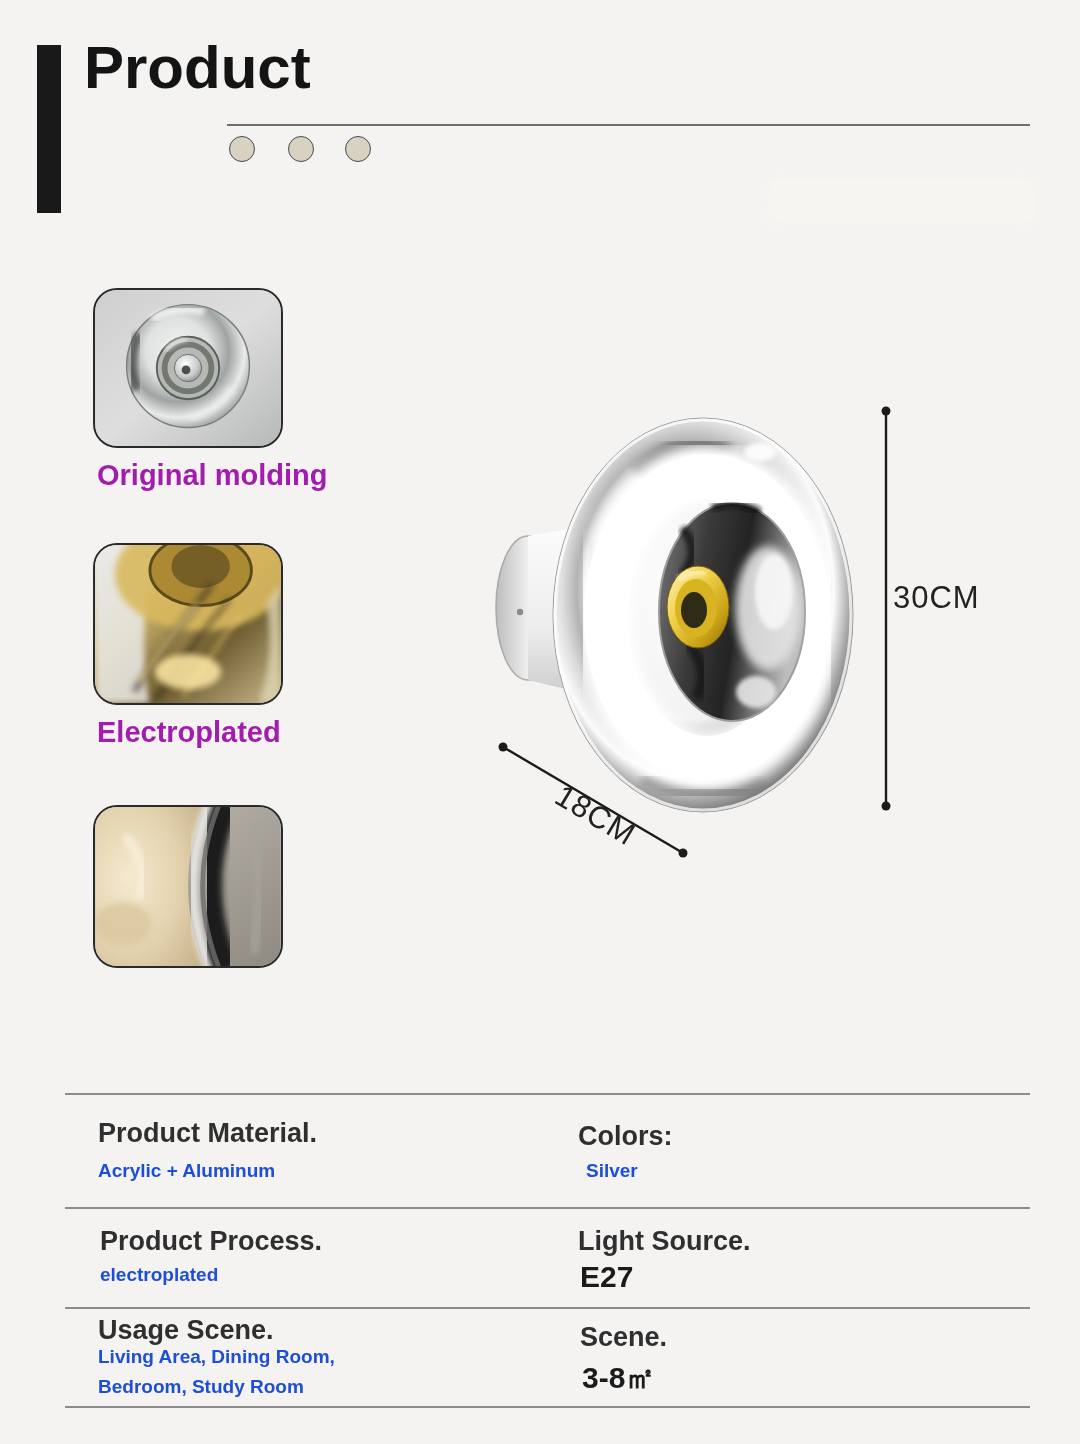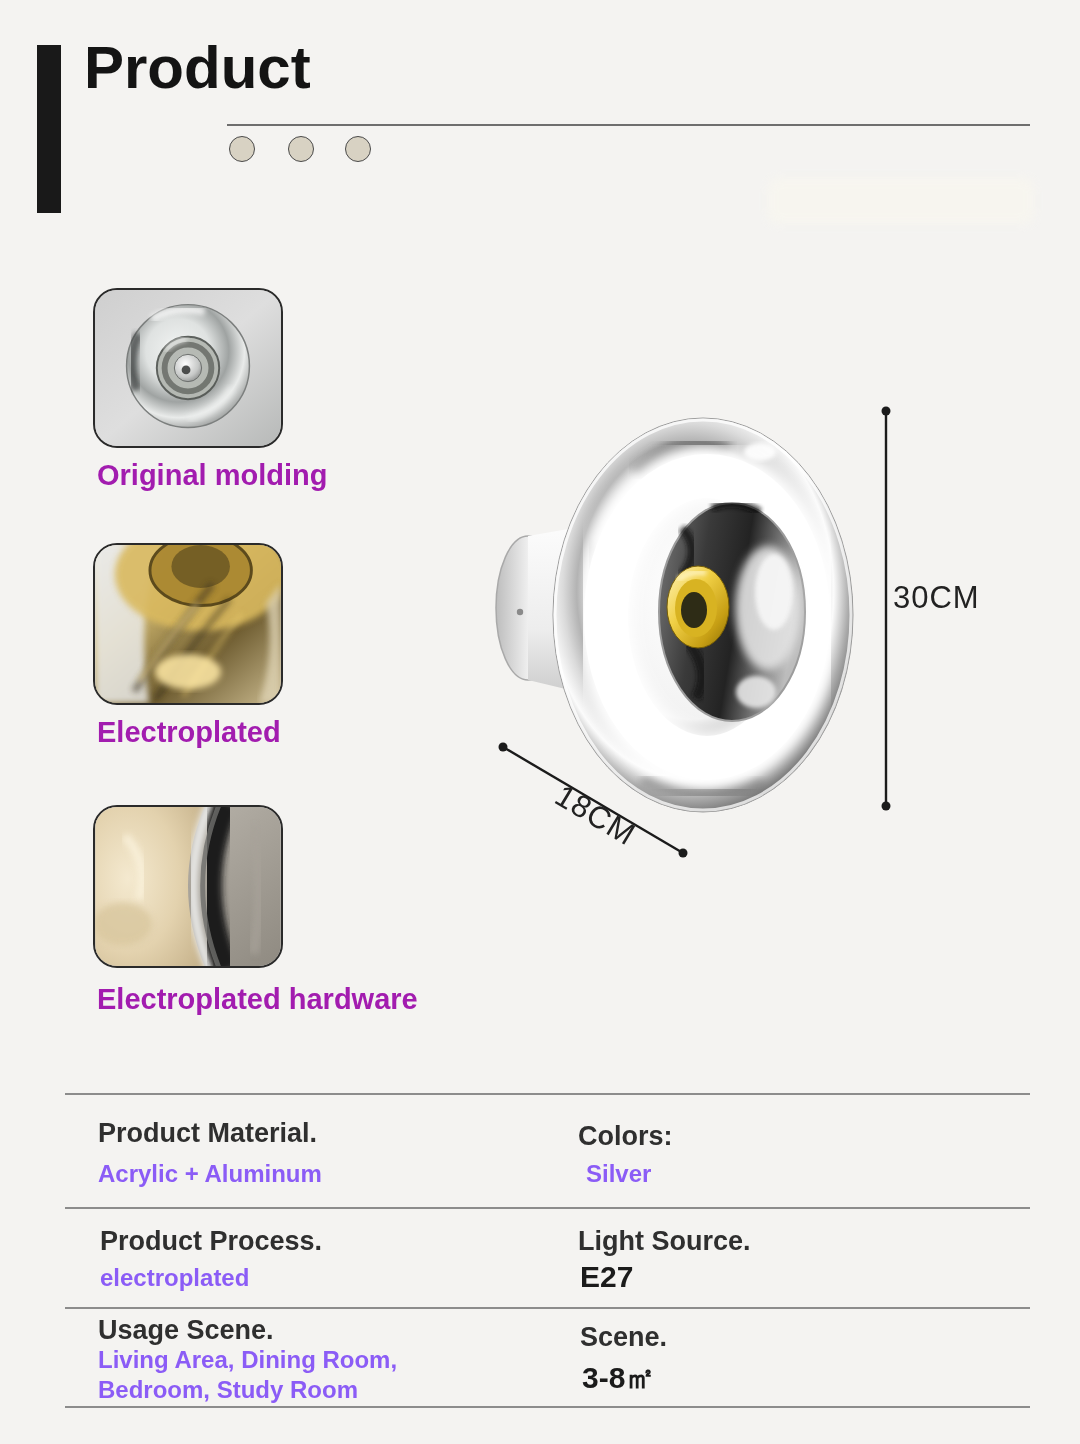--- a/index.html
+++ b/index.html
@@ -29,21 +29,21 @@
   #feat3-img{top:805px;height:163px;}
   #feat3-label{top:983px;}
 
   
   #product-figure{left:460px;top:380px;width:545px;height:500px;}
 
   
   .spec-line{left:65px;width:965px;height:2px;background:#8c8c8c;}
   #line1{top:1093px;} #line2{top:1207px;} #line3{top:1307px;} #line4{top:1406px;}
   .spec-label{font-size:27px;font-weight:700;color:#2f2f2f;white-space:nowrap;}
-  .spec-value{font-size:24px;font-weight:700;color:#8b5cf6;white-space:nowrap;}
+  .spec-value{font-size:19px;font-weight:700;color:#1d4ed8;white-space:nowrap;}
   .spec-value.reg{font-weight:700;font-size:30px;color:#1b1b1b;}
 </style>
 </head>
 <body>
 
 <div id="canvas">
 
   <div class="abs" id="title-bar"></div>
   <div class="abs" id="page-title">Product</div>
   <div class="abs" id="title-underline"></div>
@@ -139,21 +139,20 @@
       <path d="M0,0 L112,0 Q78,80 112,163 L0,163 Z" fill="url(#c3glass)"></path>
       <path d="M118,-5 Q82,80 118,168" stroke="#e8e8e6" stroke-width="10" fill="none" filter="url(#c3b)"></path>
       <path d="M136,-5 Q98,80 136,168" stroke="#1d1d1d" stroke-width="26" fill="none" filter="url(#c3b)"></path>
       <path d="M128,-5 Q92,80 128,168" stroke="#6e6e6c" stroke-width="5" fill="none" opacity=".8"></path>
       <path d="M30,30 Q55,55 45,95" stroke="#fbf3dd" stroke-width="9" fill="none" opacity=".8" filter="url(#c3b)"></path>
       <path d="M10,100 Q35,120 60,150" stroke="#cdb astro" stroke-width="0" fill="none"></path>
       <ellipse cx="28" cy="120" rx="30" ry="22" fill="#d9c79f" opacity=".8" filter="url(#c3b)"></ellipse>
       <path d="M160,20 Q175,80 162,150" stroke="#a8a39a" stroke-width="12" fill="none" opacity=".7" filter="url(#c3b)"></path>
     </svg>
   </div>
-  <div class="abs feature-label" id="feat3-label">Electroplated hardware</div>
 
   <svg class="abs" id="product-figure" viewBox="0 0 545 500">
     <defs>
       <linearGradient id="mountGrad" x1="0" y1="0" x2="0" y2="1">
         <stop offset="0" stop-color="#fdfdfd"></stop>
           <stop offset=".6" stop-color="#ededed"></stop>
           <stop offset="1" stop-color="#c9c9c9"></stop>
       </linearGradient>
       <linearGradient id="mountSide" x1="0" y1="0" x2="1" y2="0">
         <stop offset="0" stop-color="#bdbdbd"></stop>

